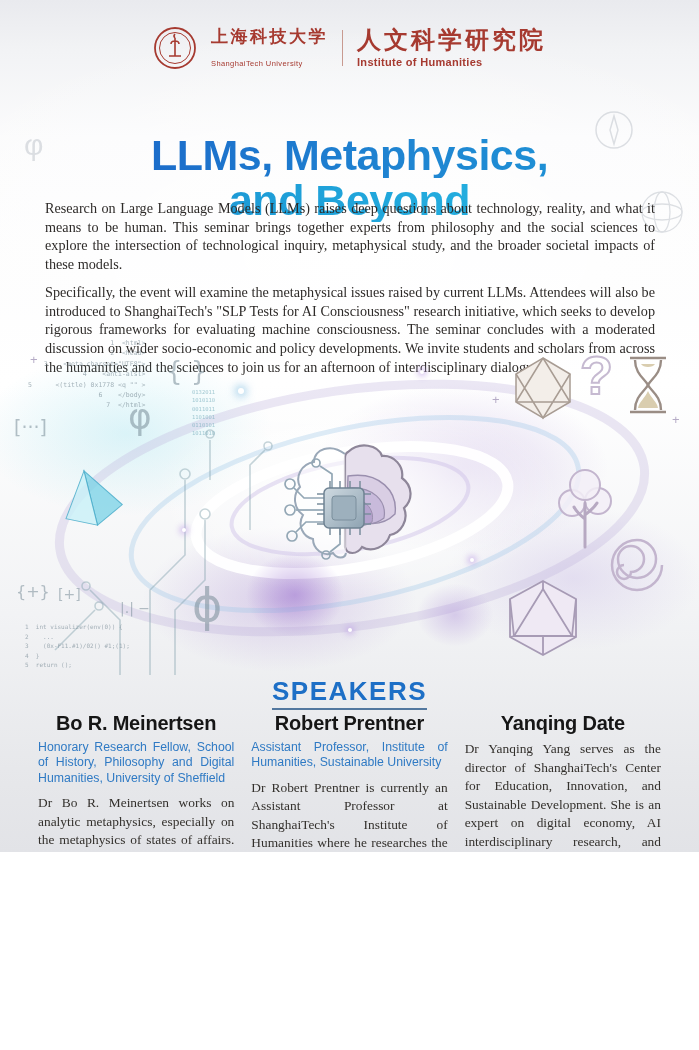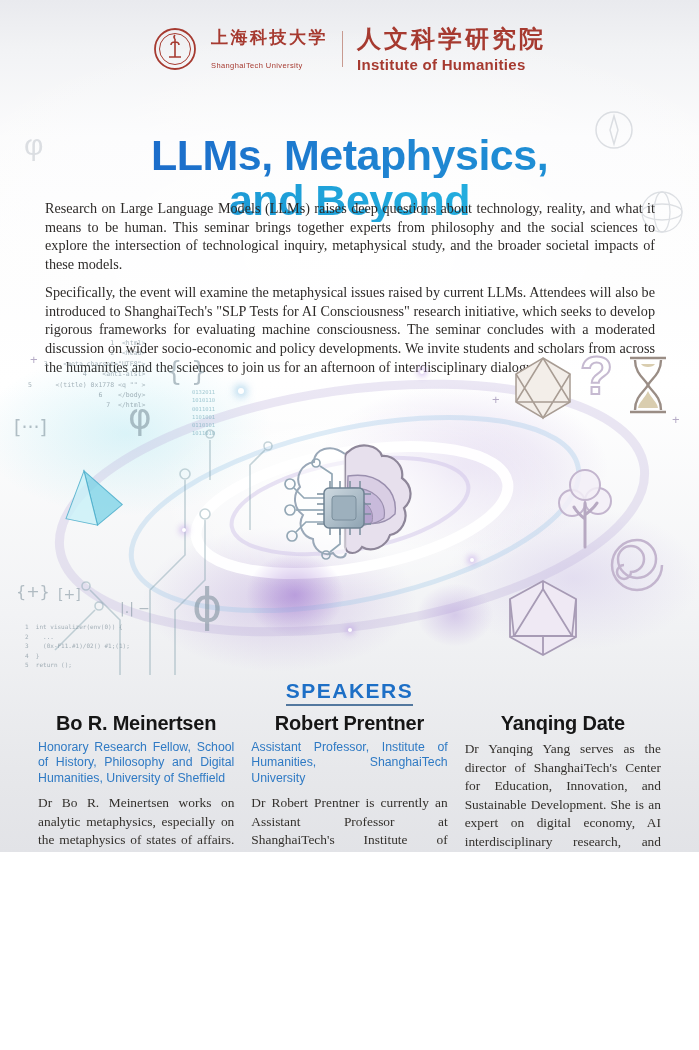--- a/index.html
+++ b/index.html
@@ -10,21 +10,21 @@
       linear-gradient(180deg,#e9eaee 0%,#f2f3f5 6%,#fbfbfc 16%,#ffffff 45%,#f2f3f5 72%,#e6e7ea 92%,#e2e3e7 100%);}
   
   .header{position:absolute;top:26px;left:0;right:0;display:flex;justify-content:center;align-items:center;gap:14px;color:#a63a30;}
   .seal svg{display:block;}
   .uni-block{display:flex;flex-direction:column;line-height:1.1;}
   .uni-cn{font-size:17px;font-weight:700;letter-spacing:2.5px;}
   .uni-en{font-size:7.5px;letter-spacing:.4px;margin-top:14px;}
   .hdr-divider{width:1px;height:36px;background:#c89a90;}
   .inst-block{display:flex;flex-direction:column;line-height:1.15;}
   .inst-cn{font-family:"Liberation Serif",serif;font-size:24px;font-weight:700;letter-spacing:3px;}
-  .inst-en{font-size:15px;font-weight:700;letter-spacing:.3px;margin-top:2px;}
+  .inst-en{font-size:11px;font-weight:700;letter-spacing:.3px;margin-top:2px;}
   
   .title{position:absolute;top:104px;left:0;right:0;text-align:center;font-weight:700;font-size:43px;line-height:1.04;letter-spacing:-.5px;}
   .title .l1{background:linear-gradient(90deg,#1a5fc6 0%,#1f86d2 60%,#1e9ad8 100%);-webkit-background-clip:text;background-clip:text;color:transparent;}
   .title .l2{background:linear-gradient(90deg,#1787cd 0%,#22aadd 60%,#29b8e3 100%);-webkit-background-clip:text;background-clip:text;color:transparent;}
   
   .intro{position:absolute;top:199px;left:45px;width:610px;font-family:"Liberation Serif",serif;font-size:14.2px;line-height:1.32;color:#2e2b29;text-align:justify;}
   .intro p{margin:0 0 9px 0;}
   
   .art{position:absolute;top:330px;left:0;width:699px;height:345px;
     background:
@@ -36,21 +36,21 @@
   .art .abs{position:absolute;}
   .codeblock{white-space:pre;font-family:"DejaVu Sans Mono",monospace;font-size:6.5px;line-height:1.6;color:rgba(113,132,143,.62);}
   .binarycol{white-space:pre;font-family:"DejaVu Sans Mono",monospace;font-size:5.5px;line-height:1.5;color:rgba(96,160,176,.55);}
   .glyph{color:rgba(120,140,152,.55);font-family:"DejaVu Sans",sans-serif;}
   .qmark{font-size:54px;font-weight:700;color:rgba(255,255,255,.55);-webkit-text-stroke:2px #c6bad1;font-family:"Liberation Sans",sans-serif;}
   .sparkle{width:6px;height:6px;border-radius:50%;background:#fff;box-shadow:0 0 8px 3px rgba(150,200,230,.8);}
   .sparkle.s2{width:4px;height:4px;box-shadow:0 0 6px 2px rgba(190,160,230,.8);}
   .plusmark{font-size:13px;color:rgba(168,156,188,.85);}
   
   .speakers-heading{position:absolute;top:676px;left:0;right:0;text-align:center;margin:0;}
-  .speakers-heading span{font-size:21px;font-weight:700;letter-spacing:1.5px;color:#1d6fc6;border-bottom:2.5px solid #53789f;padding-bottom:2px;}
+  .speakers-heading span{font-size:26px;font-weight:700;letter-spacing:1.5px;color:#1d6fc6;border-bottom:2.5px solid #53789f;padding-bottom:2px;}
   .speakers{position:absolute;top:712px;left:38px;width:623px;display:flex;gap:17px;}
   .speaker{flex:1;min-width:0;}
   .speaker h3{margin:0 0 5px 0;text-align:center;font-size:20px;font-weight:700;color:#161616;letter-spacing:-.2px;}
   .affil{margin:0 0 8px 0;font-size:12.3px;line-height:1.26;color:#2f7ac4;text-align:justify;}
   .bio{margin:0;font-family:"Liberation Serif",serif;font-size:13.4px;line-height:1.38;color:#33302c;text-align:justify;}
   
   .footer{position:absolute;top:957px;left:52px;display:flex;flex-direction:column;gap:7px;color:#176ab5;}
   .frow{display:flex;align-items:center;gap:11px;font-size:20.5px;font-weight:700;}
   .frow svg{flex:0 0 auto;display:block;}
   .doodle{position:absolute;opacity:.28;color:#8a93a0;}
@@ -258,21 +258,21 @@
   </h2>
 
   <section class="speakers">
     <div class="speaker">
       <h3>Bo R. Meinertsen</h3>
       <p class="affil">Honorary Research Fellow, School of History, Philosophy and Digital Humanities, University of Sheffield</p>
       <p class="bio">Dr Bo R. Meinertsen works on analytic metaphysics, especially on the metaphysics of states of affairs. His work includes a novel philosophical approach to the question of consciousness in large language models. Dr Meinertsen received his PhD from the University of Leeds.</p>
     </div>
     <div class="speaker">
       <h3>Robert Prentner</h3>
-      <p class="affil">Assistant Professor, Institute of Humanities, ShanghaiTech University</p>
+      <p class="affil">Assistant Professor, Institute of Humanities, Sustainable University</p>
       <p class="bio">Dr Robert Prentner is currently an Assistant Professor at ShanghaiTech's Institute of Humanities where he researches the philosophy of science, technology, and consciousness studies. He leads the research project "SLP Tests for AI Consciousness" at ShanghaiTech's AI initiative. Dr Prentner received his PhD from ETH Zürich.</p>
     </div>
     <div class="speaker">
       <h3>Yanqing Date</h3>
       <p class="bio">Dr Yanqing Yang serves as the director of ShanghaiTech's Center for Education, Innovation, and Sustainable Development. She is an expert on digital economy, AI interdisciplinary research, and global governance, and a member of the "SLP Tests for AI Consciousness" research initiative. Dr Yang received her PhD from Fudan University.</p>
     </div>
   </section>
 
   <footer class="footer">
     <div class="frow">

